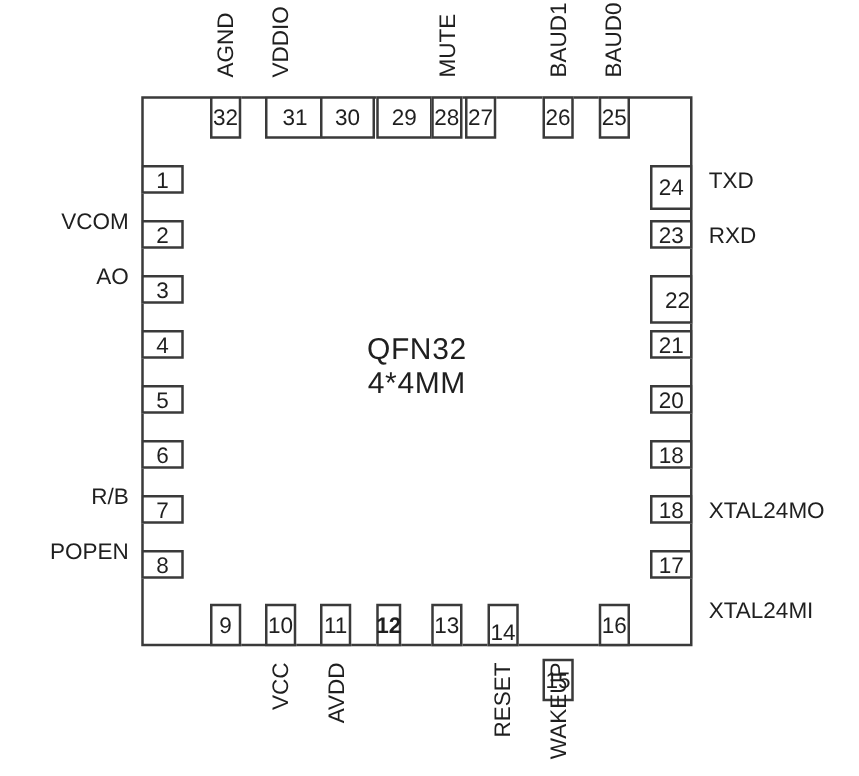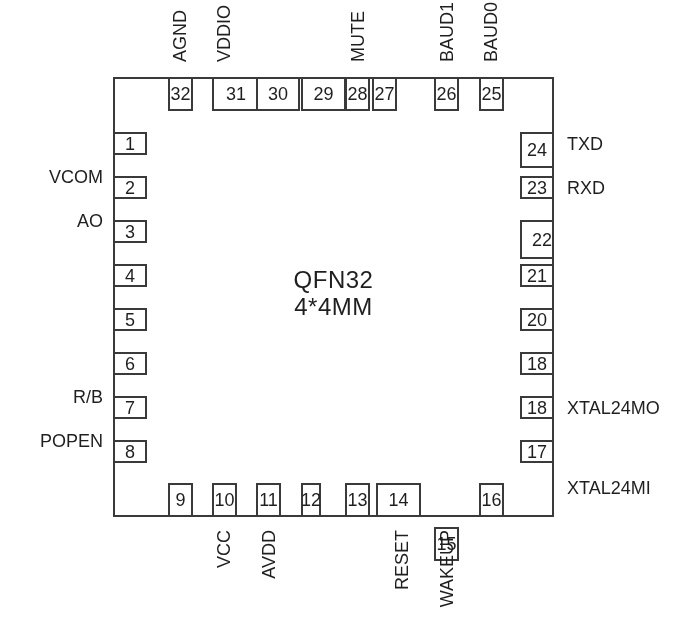--- a/index.html
+++ b/index.html
@@ -125,27 +125,27 @@
         <span class="num">9</span>
       </div>
       <div class="pin" style="left: 212px; top: 483px; width: 25px; height: 34px;">
         <span class="num">10</span>
       </div>
       <div class="vlabel bottom" style="left: 214px; top: 530px;">VCC</div>
       <div class="pin" style="left: 256px; top: 483px; width: 25px; height: 34px;">
         <span class="num">11</span>
       </div>
       <div class="vlabel bottom" style="left: 259px; top: 530px;">AVDD</div>
-      <div class="pin" style="left: 301px; top: 483px; width: 20px; height: 34px;">
+      <div class="pin" style="left: 301px; top: 483px; width: 20px; height: 34px; font-weight: bold;">
         <span class="num">12</span>
       </div>
       <div class="pin" style="left: 345px; top: 483px; width: 25px; height: 34px;">
         <span class="num">13</span>
       </div>
-      <div class="pin" style="left: 376px; top: 483px; width: 45px; height: 34px;">
+      <div class="pin" style="left: 390px; top: 483px; width: 25px; height: 34px; align-items: flex-end;">
         <span class="num">14</span>
       </div>
       <div class="vlabel bottom" style="left: 392px; top: 530px;">RESET</div>
       <div class="pin" style="left: 434px; top: 483px; width: 25px; height: 34px; margin-top: 44px;">
         <span class="num">15</span>
       </div>
       <div class="vlabel bottom" style="left: 437px; top: 530px;">WAKEUP</div>
       <div class="pin" style="left: 479px; top: 483px; width: 25px; height: 34px;">
         <span class="num">16</span>
       </div>

